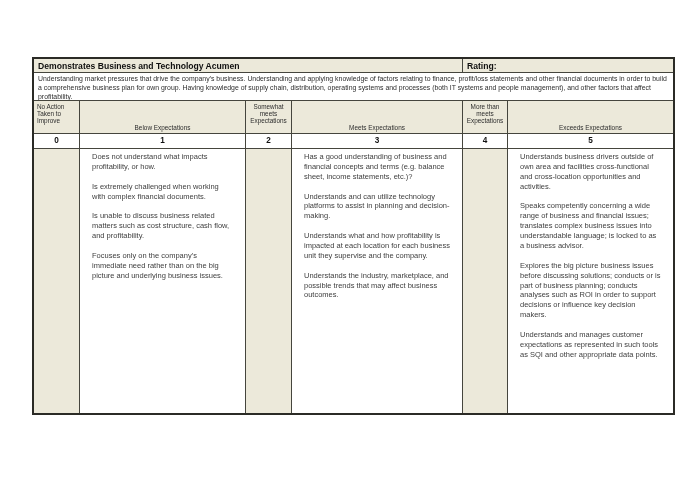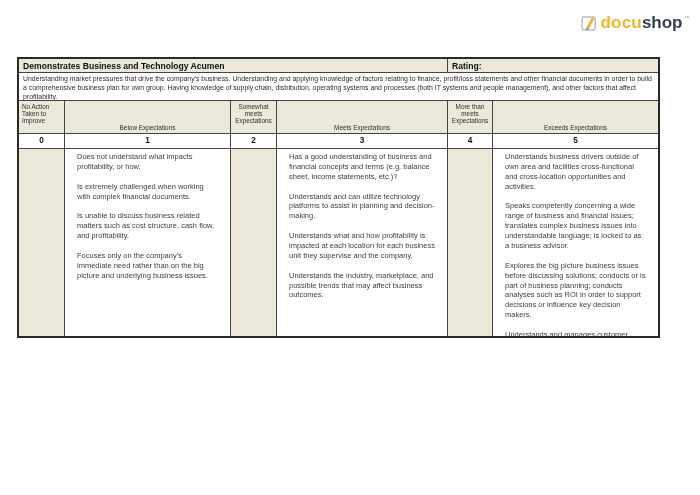--- a/index.html
+++ b/index.html
@@ -8,21 +8,21 @@
 
   
   .logo{position:absolute;top:13px;right:10px;display:flex;align-items:center;gap:2px;}
   .logo svg{display:block;}
   .logo-docu{color:#F2B52A;font-weight:800;font-size:17px;letter-spacing:.2px;}
   .logo-shop{color:#333F50;font-weight:600;font-size:17px;}
   .logo-tm{color:#9aa1a8;font-size:5.5px;align-self:flex-start;margin-top:2px;}
 
   
   .rubric{
-    position:absolute;left:17px;top:57px;width:643px;height:281px;
+    position:absolute;left:32px;top:57px;width:643px;height:358px;
     box-sizing:border-box;border:2px solid #2B2B26;background:#a3a3a3;
     display:grid;
     grid-template-columns:46px 166px 46px 171px 45px 165px;
     grid-template-rows:14px 28px 33px 15px 1fr;
   }
   .cell{box-sizing:border-box;border-right:1px solid #45453D;border-bottom:1px solid #45453D;overflow:hidden;}
   .last-col{border-right:none;}
   .last-row{border-bottom:none;}
   .cream{background:#ECE9DA;}
 
@@ -39,31 +39,20 @@
   .score{background:#fff;text-align:center;font-weight:bold;font-size:8.2px;color:#101010;padding-top:2px;}
 
   .body-cell{background:#fff;font-size:7.5px;line-height:1.32;color:#3E3E3E;padding:3px 12px;white-space:pre-line;}
   .body-cell.cream{background:#ECE9DA;}
 </style>
 </head>
 <body>
 
 <div class="page">
 
-  <div class="logo">
-    <span>
-      <svg width="17" height="17" viewBox="0 0 17 17">
-        <rect x="1.2" y="2" width="13" height="13" rx="1.6" fill="#ffffff" stroke="#b7bcc2" stroke-width="1.4"></rect>
-        <path d="M5.4 12.6 L10.9 2.4 L13.4 3.8 L7.9 14 Z" fill="#F2B52A"></path>
-        <path d="M5.4 12.6 L7.9 14 L4.9 14.9 Z" fill="#6b7280"></path>
-      </svg>
-    </span>
-    <span><span class="logo-docu">docu</span><span class="logo-shop">shop</span></span>
-    <span class="logo-tm">™</span>
-  </div>
 
   <div class="rubric">
 
     <div class="cell title-cell">Demonstrates Business and Technology Acumen</div>
     <div class="cell rating-cell last-col">Rating:</div>
 
     <div class="cell desc-cell last-col">Understanding market pressures that drive the company’s business. Understanding and applying knowledge of factors relating to finance, profit/loss statements and other financial documents in order to build a comprehensive business plan for own group. Having knowledge of supply chain, distribution, operating systems and processes (both IT systems and people management), and other factors that affect profitability.</div>
 
     <div class="cell hdr hdr-corner">
         <span>No Action Taken to Improve</span>

